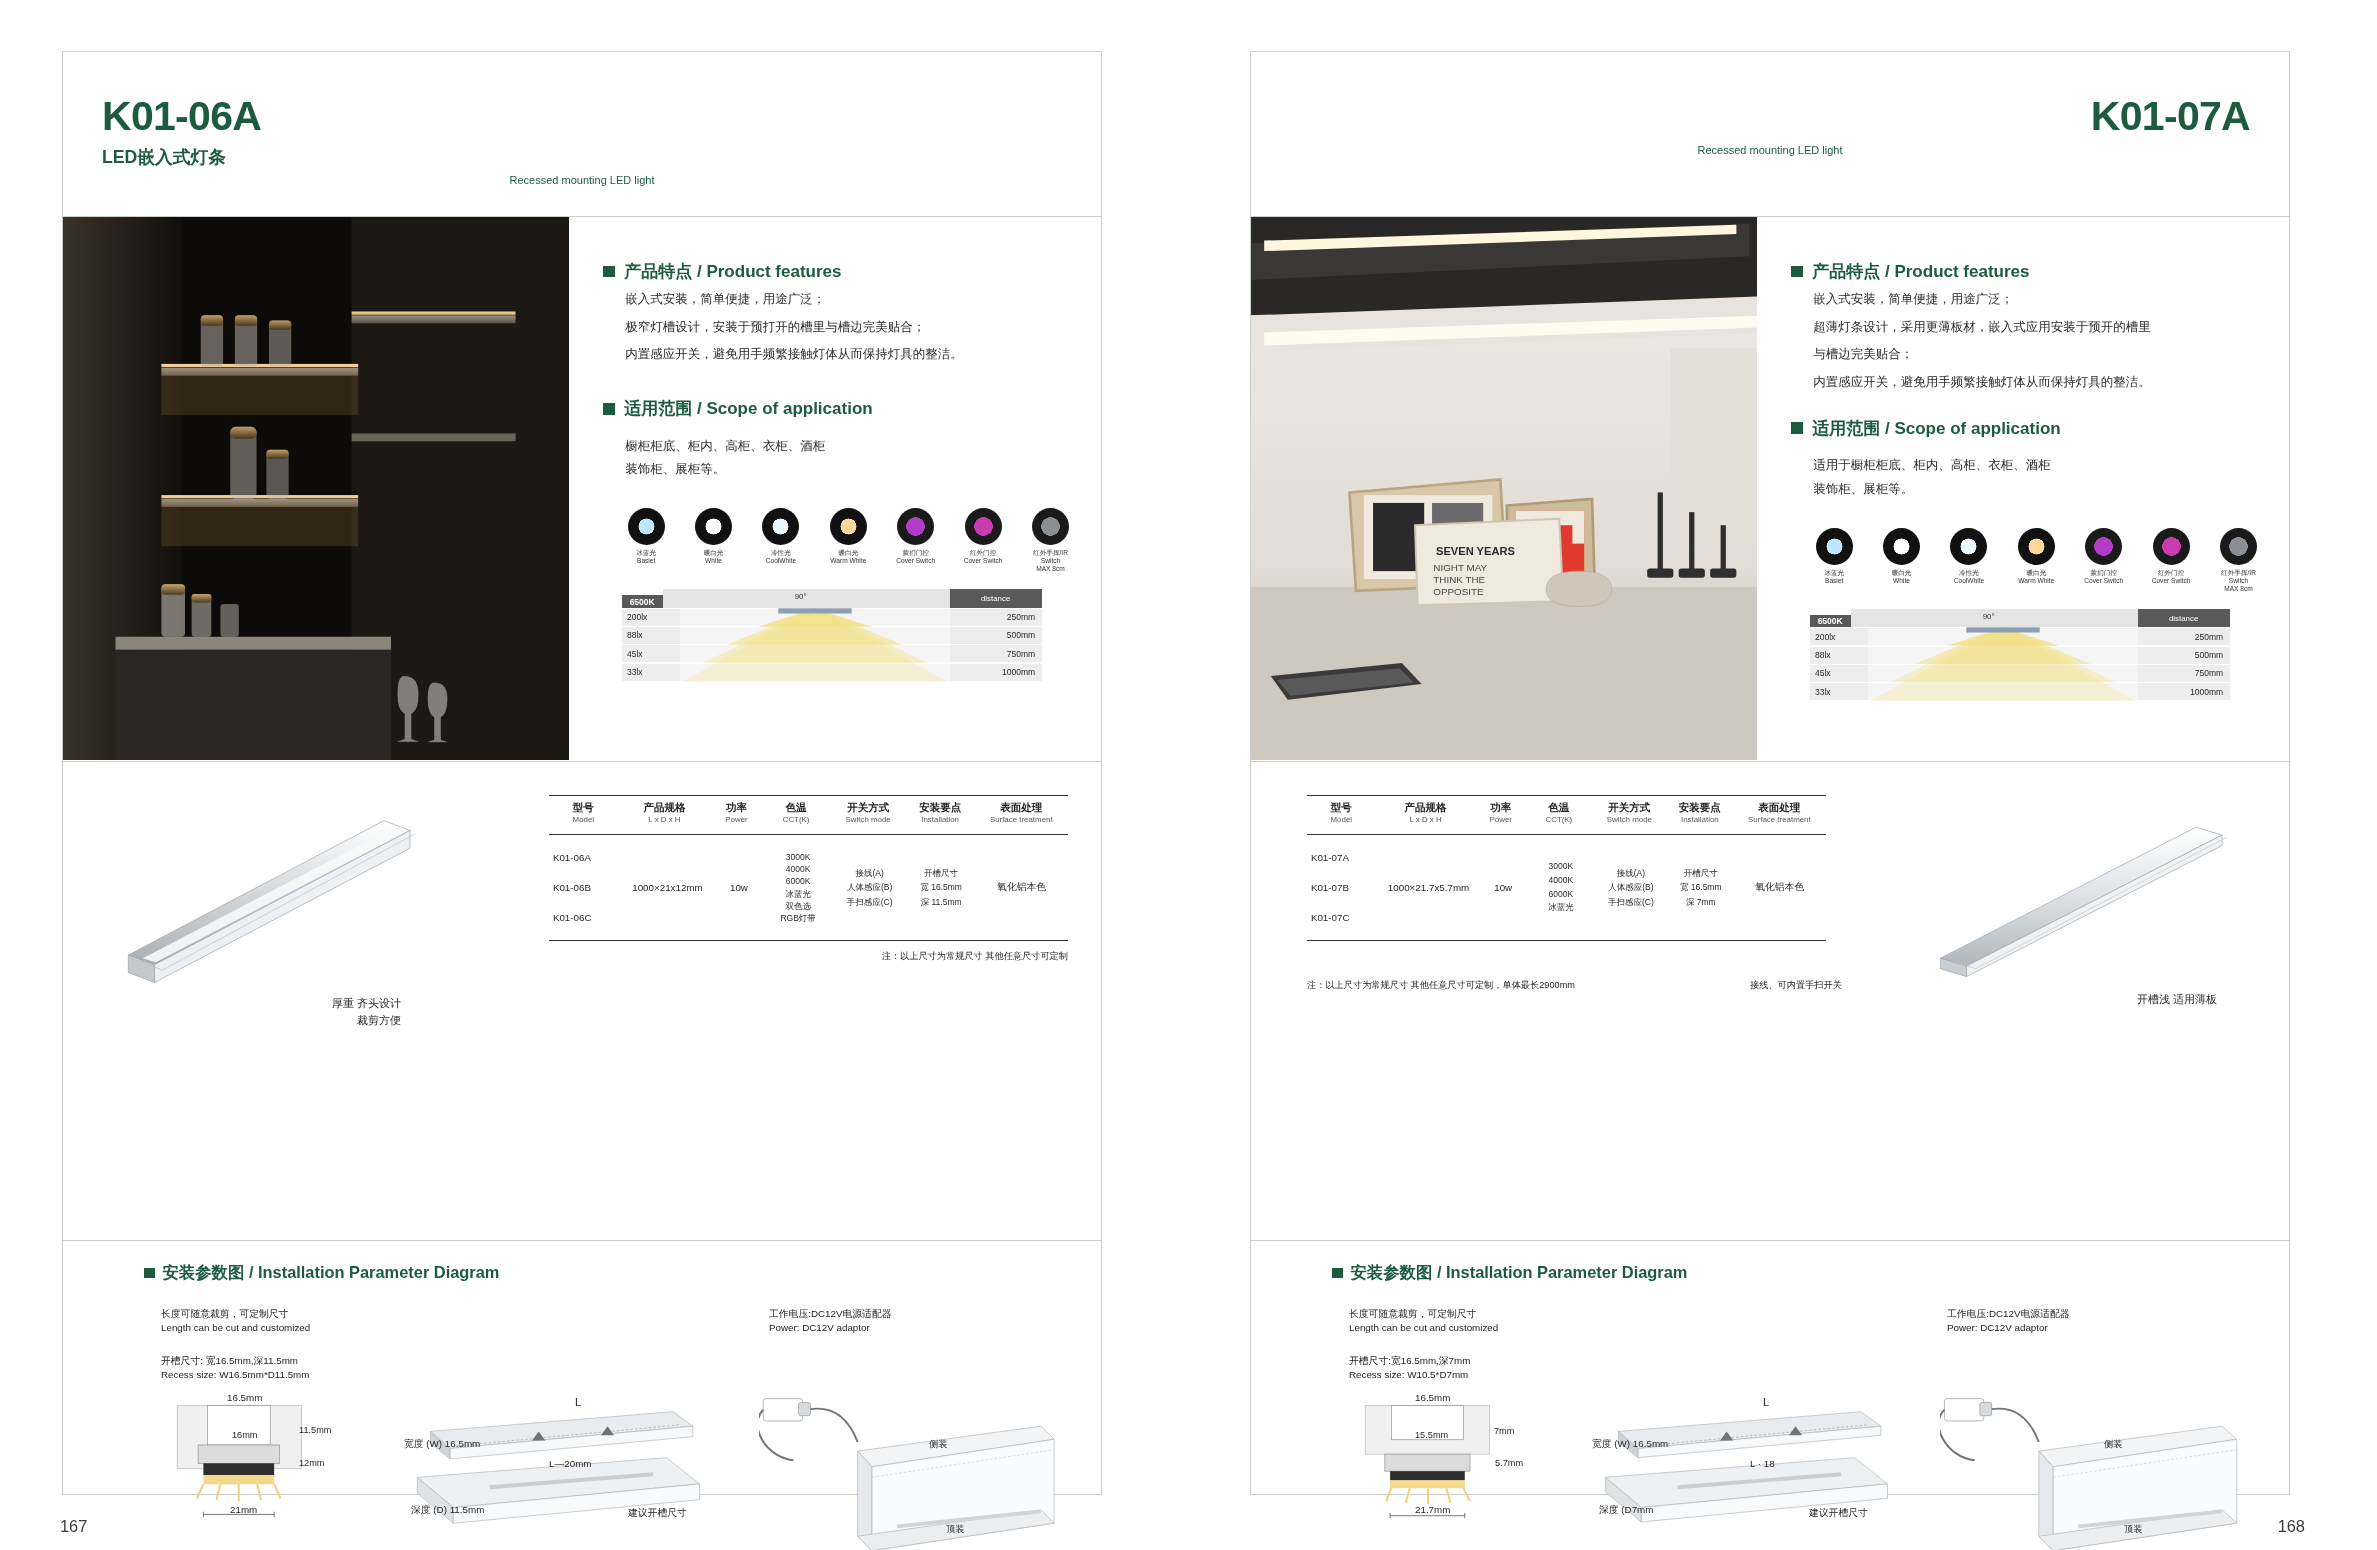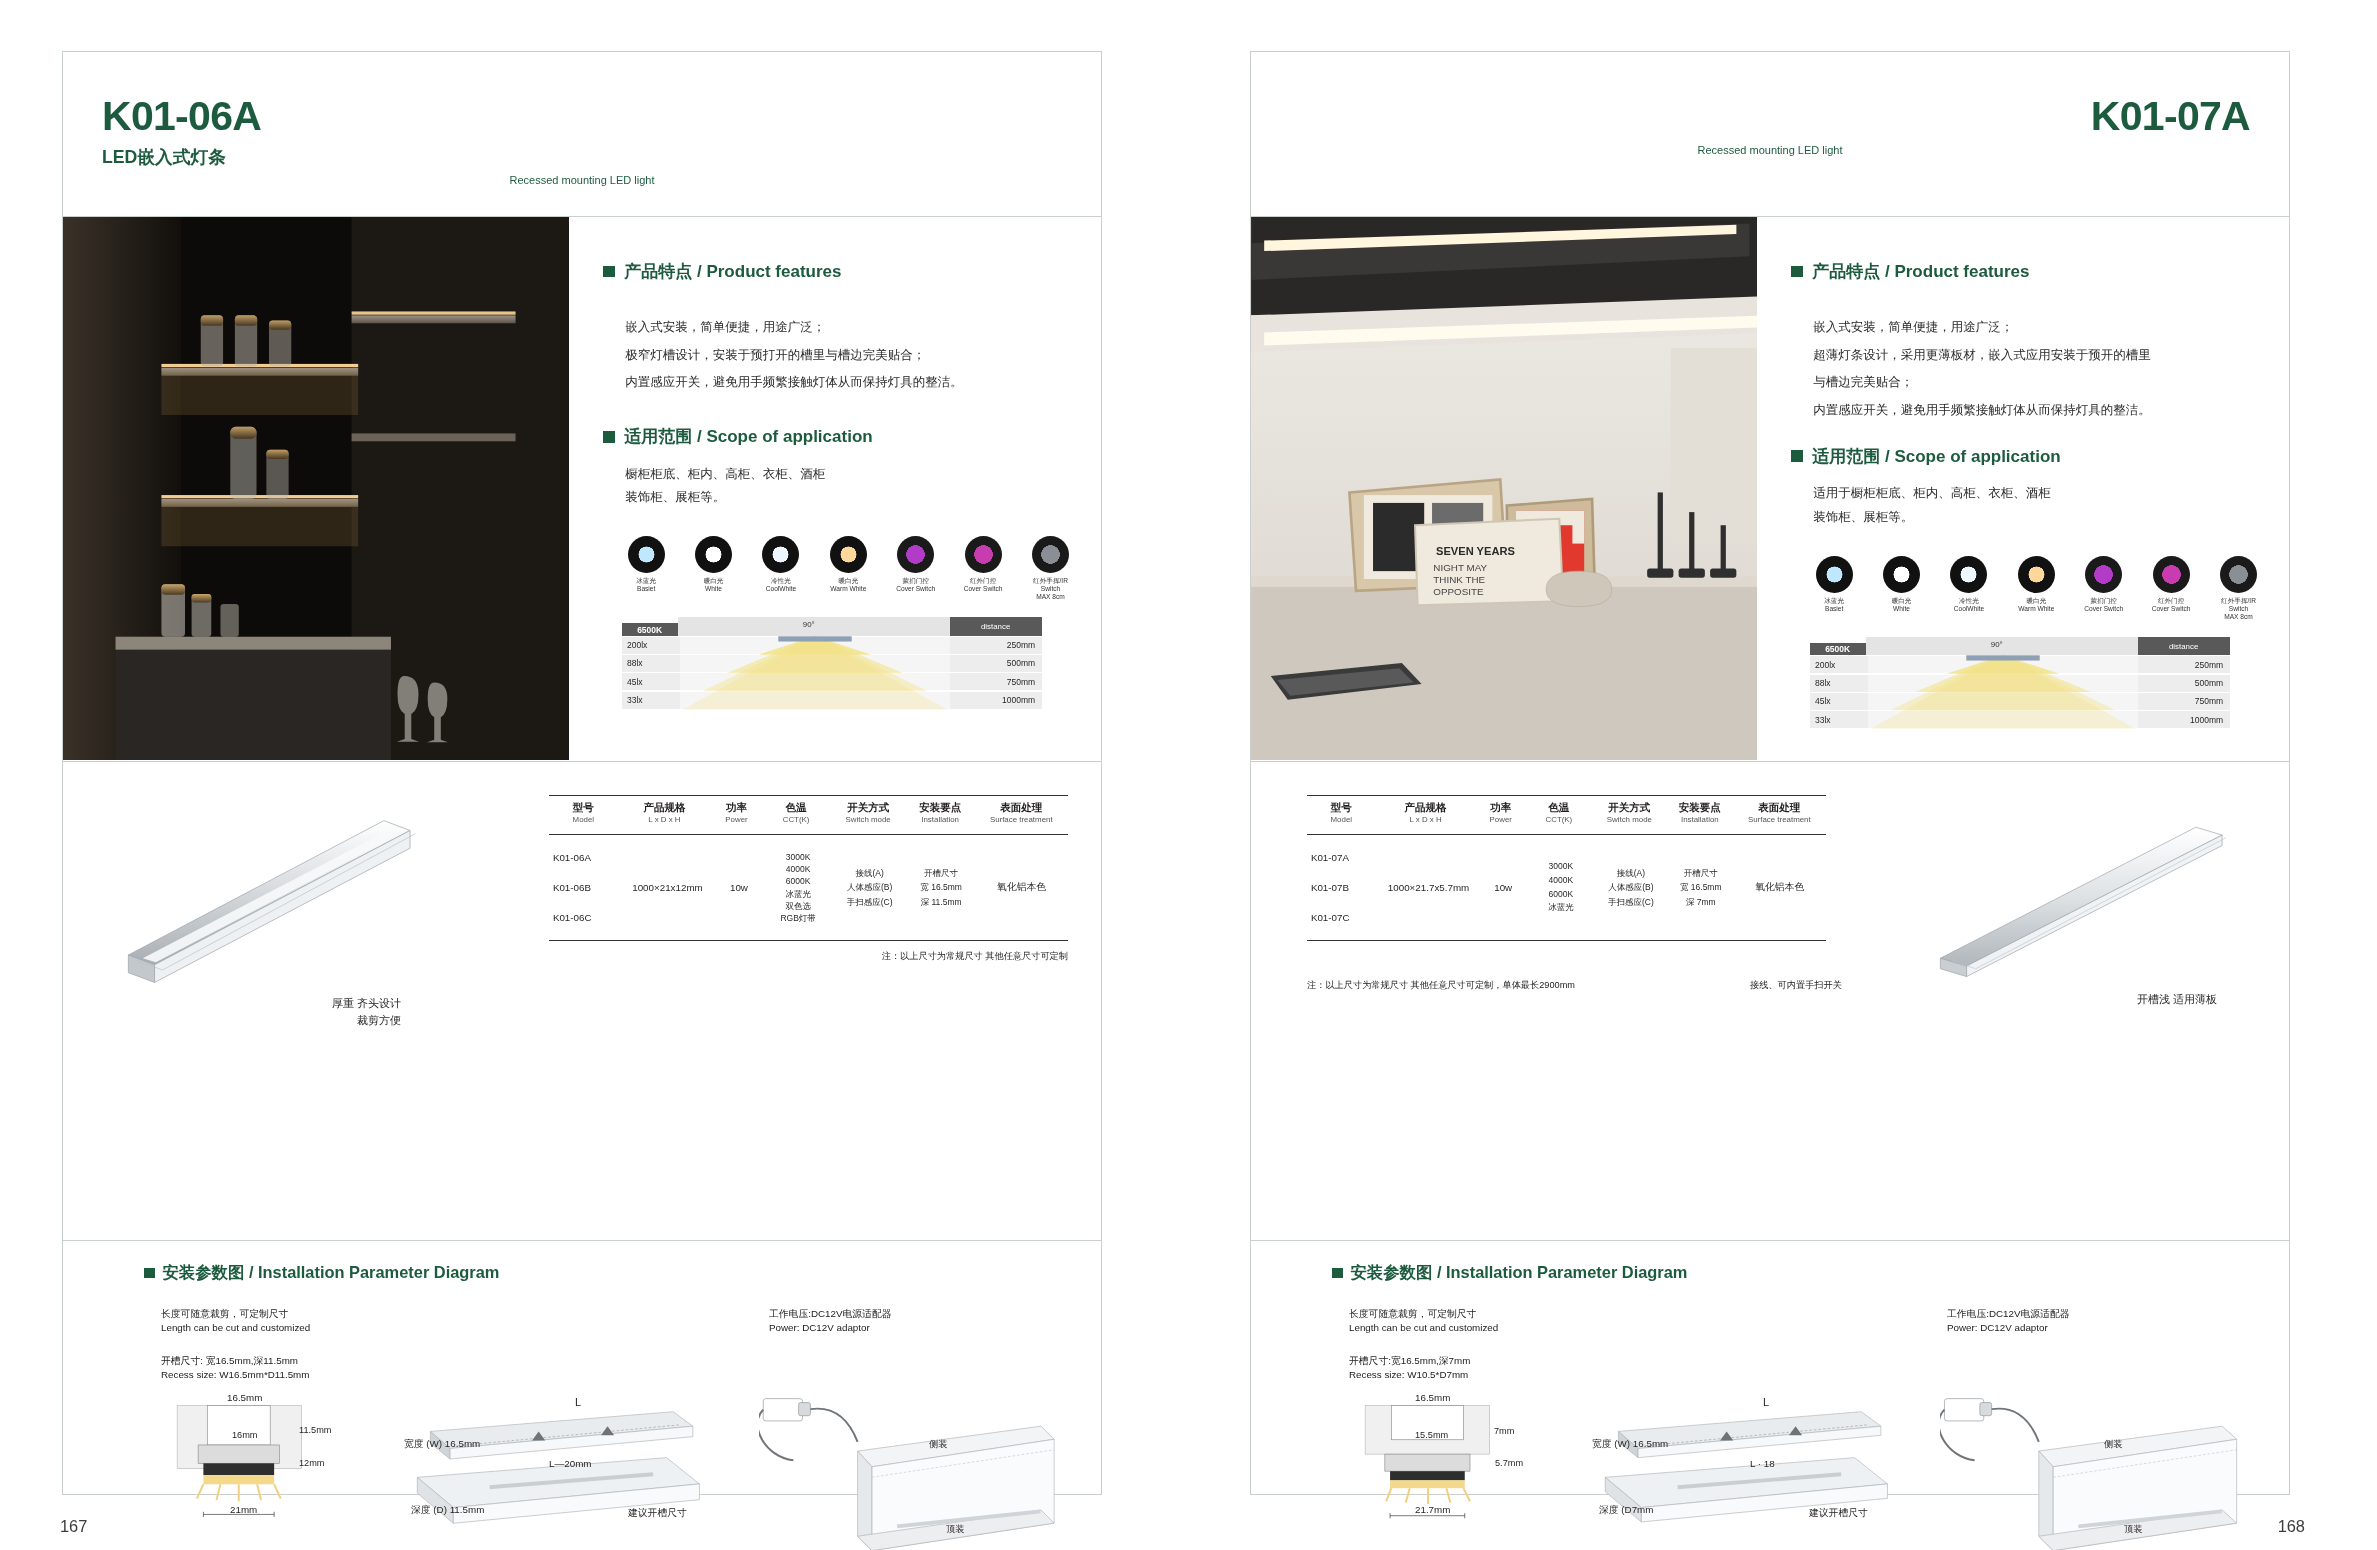--- a/index.html
+++ b/index.html
@@ -11,30 +11,30 @@
   .hdr{height:165px;box-sizing:border-box;padding:26px 39px 0 39px;border-bottom:1.3px solid #c9cfcb;position:relative;}
   .hdr.right{text-align:right;}
   .code{font-size:41px;font-weight:bold;color:#1d5b3f;letter-spacing:-0.7px;line-height:1;margin-top:18.4px;}
   .sub-cn{font-size:17.7px;font-weight:bold;color:#1d5b3f;margin-top:11.8px;line-height:1;}
   .sub-en{font-size:11px;color:#1d5b3f;margin-top:8px;line-height:1;text-align:center;}
   .mid{display:flex;border-bottom:1.3px solid #c9cfcb;height:545px;box-sizing:border-box;}
   .photo{width:530px;height:543px;position:relative;overflow:hidden;}
   .featcol{flex:1;padding:43px 26px 0 34px;box-sizing:border-box;}
   .feat-h{display:flex;align-items:center;font-size:17px;font-weight:bold;color:#1d5b3f;}
   .feat-h .sq{width:11.8px;height:11.8px;background:#1d5b3f;margin-right:9.2px;display:inline-block;}
-  .feat-body{margin:32px 0 0 22px;font-size:12.5px;line-height:2.0;color:#2a2a2a;}
+  .feat-body{margin:4px 0 0 22px;font-size:12.5px;line-height:2.0;color:#2a2a2a;}
   .feat-body div{margin-bottom:2.6px;}
   .scope-body{margin:14.4px 0 0 22px;font-size:12.5px;line-height:1.9;color:#2a2a2a;}
   .icons{display:flex;margin:26px 0 0 18.4px;gap:18.4px;}
   .ic{width:49px;text-align:center;}
   .ic .circ{width:37px;height:37px;border-radius:50%;margin:0 auto;position:relative;}
   .ic .cap{font-size:6.6px;line-height:1.25;margin-top:3.9px;color:#333;}
   .lux{margin:15.8px 0 0 18.4px;width:420px;}
   .lux-top{display:flex;height:18.4px;font-size:8.5px;}
-  .lux-top .cct{width:56px;background:#595959;color:#fff;display:flex;align-items:center;justify-content:center;font-weight:bold;margin-top:6px;}
+  .lux-top .cct{width:41px;background:#595959;color:#fff;display:flex;align-items:center;justify-content:center;font-weight:bold;margin-top:6px;}
   .lux-top .mid-sp{flex:1;background:#e4e4e4;position:relative;}
   .lux-top .dist{width:92px;background:#595959;color:#fff;display:flex;align-items:center;justify-content:center;font-size:7.9px;}
   .lux-rows{position:relative;}
   .lux-row{display:flex;height:18.4px;font-size:8.5px;align-items:center;}
   .lux-row .l{width:58px;background:#ededed;height:17px;display:flex;align-items:center;padding-left:5.3px;box-sizing:border-box;}
   .lux-row .c{flex:1;height:17px;background:#f5f5f5;}
   .lux-row .r{width:92px;background:#ededed;height:17px;display:flex;align-items:center;justify-content:flex-end;padding-right:6.6px;box-sizing:border-box;}
   .beam{position:absolute;left:58px;top:0;width:270px;height:74px;}
   .specsec{height:479px;box-sizing:border-box;border-bottom:1.3px solid #c9cfcb;position:relative;padding:26px 0 0 0;}
   .prodimg{position:absolute;}

